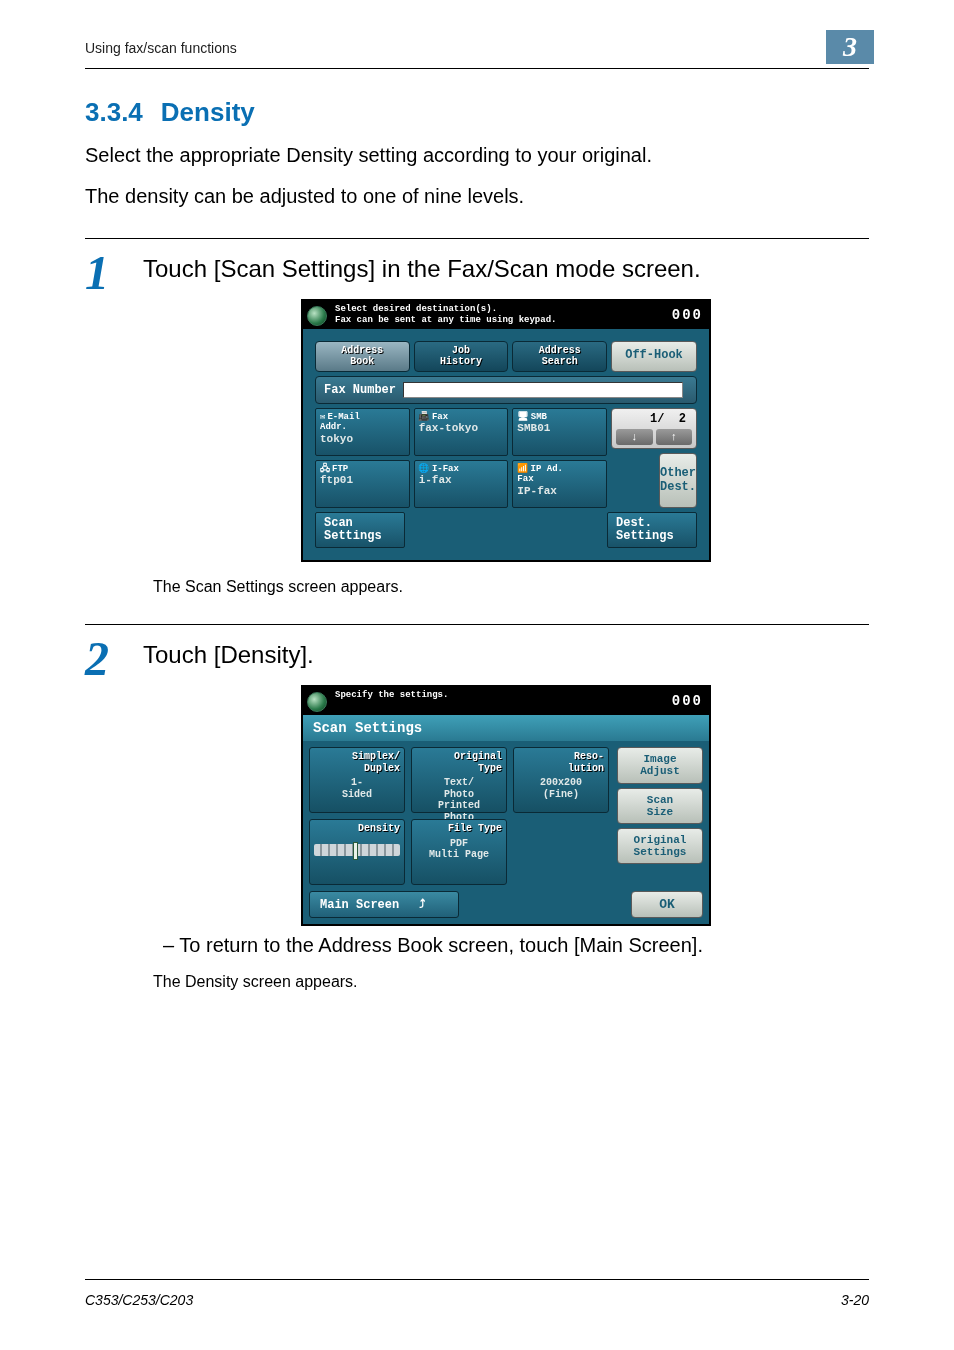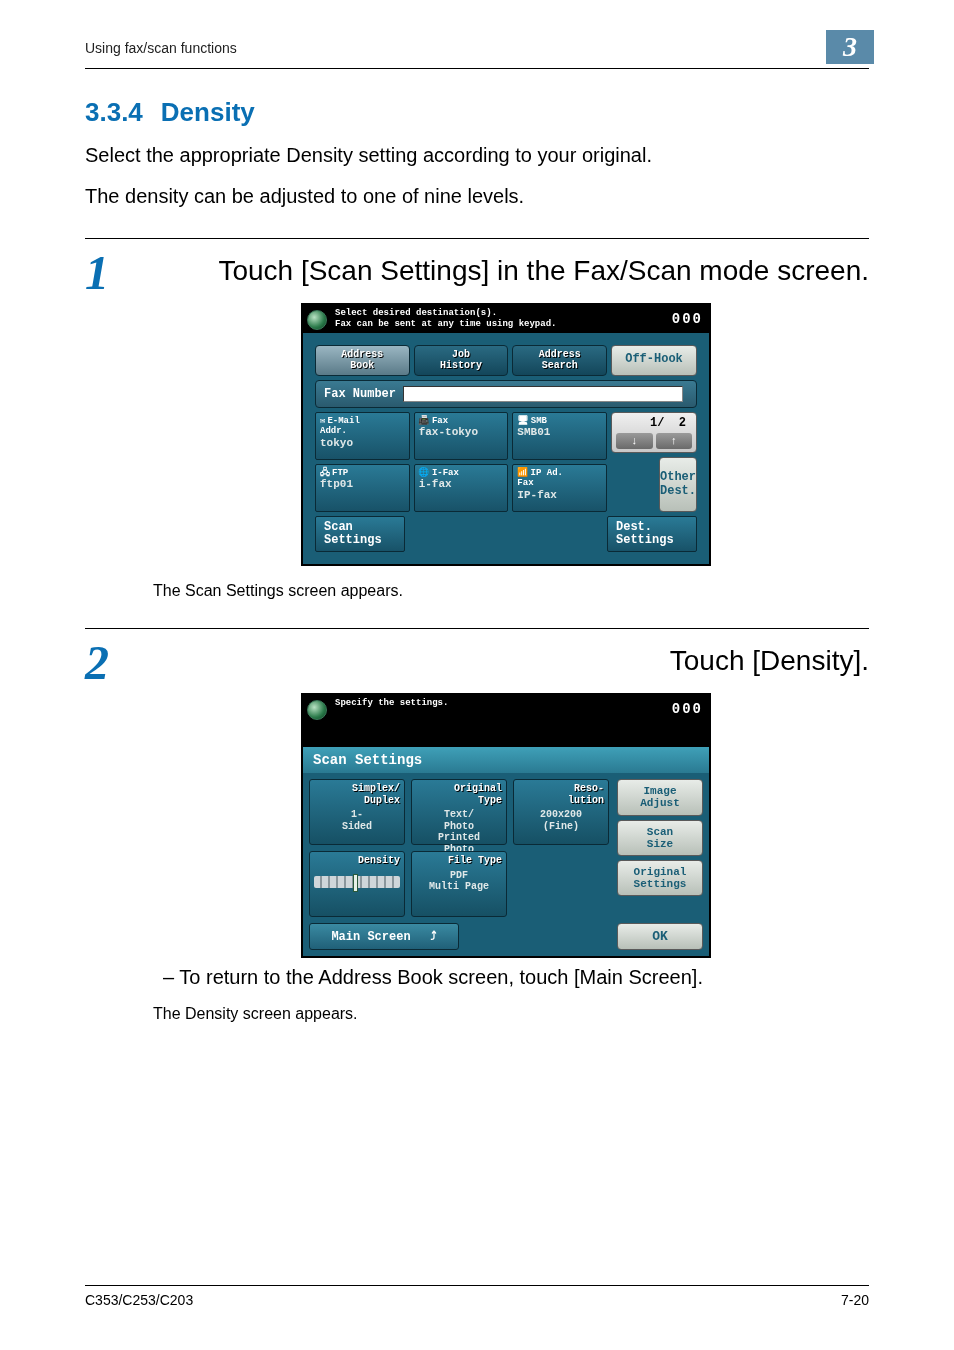--- a/index.html
+++ b/index.html
@@ -64,21 +64,21 @@
     font-family: Georgia, serif;
     font-style: italic;
     font-weight: bold;
     font-size: 48px;
     color: #0a6fb3;
     line-height: 1;
     width: 40px;
     flex-shrink: 0;
   }
   .step-body { flex: 1; }
-  .step-text { font-size: 28px; margin: 6px 0 16px 0; text-align: right; }
+  .step-text { font-size: 24px; margin: 6px 0 16px 0; }
   .after-text { font-size: 16px; margin: 16px 0 0 10px; }
   .sub-text { font-size: 20px; margin: 8px 0 0 20px; }
 
   
   .panel {
     width: 410px;
     margin: 0 auto;
     background: #000;
     border: 2px solid #000;
     font-family: "Courier New", monospace;
@@ -168,21 +168,21 @@
     background: linear-gradient(#2a7a96, #185268);
     border: 1px solid #0a2a36; border-radius: 2px;
     font-size: 12px; padding: 4px 8px; width: 90px; line-height: 1.1;
   }
   .p1-bottom .spacer { flex: 1; }
 
   
   .p2-body { background: #1a5e76; padding: 0; }
   .p2-header {
     background: linear-gradient(#3fa0b8, #2a7a92);
-    padding: 5px 10px; font-size: 14px; margin-top: 24px;
+    padding: 5px 10px; font-size: 14px;
   }
   .p2-main { padding: 6px 6px 4px 6px; display: flex; gap: 8px; }
   .p2-left { flex: 1; display: grid; grid-template-columns: repeat(3, 1fr); grid-auto-rows: 66px; gap: 6px; }
   .p2-cell {
     background: linear-gradient(#2a7a96, #165064);
     border: 1px solid #0a2a36; border-radius: 3px;
     padding: 3px 4px; font-size: 10px; text-align: center; line-height: 1.15;
     display: flex; flex-direction: column; justify-content: flex-start;
   }
   .p2-cell .hd { font-size: 10px; margin-bottom: 3px; text-shadow: 1px 1px 0 #000; text-align: right; }
@@ -201,37 +201,38 @@
   .p2-rbtn {
     background: linear-gradient(#e8ece8, #b8c0b8);
     border: 1px solid #5a5a5a; border-radius: 4px;
     color: #1a5e76; font-size: 11px; text-align: center; padding: 5px 2px; line-height: 1.1;
   }
   .p2-footer { display: flex; gap: 6px; padding: 2px 6px 6px 6px; align-items: stretch; }
   .p2-mainscreen {
     background: linear-gradient(#3a8aa2, #206078);
     border: 1px solid #0a2a36; border-radius: 3px;
     font-size: 12px; padding: 5px 10px; display: flex; align-items: center; gap: 20px;
-    width: 150px; justify-content: center;
+    width: 150px; justify-content: flex-start;
   }
   .p2-mainscreen .up { font-size: 12px; }
   .p2-footer .spacer { flex: 1; }
   .p2-ok {
-    width: 86px;
+    width: 72px;
     background: linear-gradient(#e8ece8, #b8c0b8);
     border: 1px solid #5a5a5a; border-radius: 4px;
     color: #1a5e76; font-size: 13px; text-align: center; padding: 5px 2px;
   }
 
   
   .page-footer {
     position: absolute; bottom: 42px; left: 85px; right: 85px;
-    border-top: 1px solid #000; padding-top: 6px;
+    border-top: 1px solid #000; padding-top: 12px;
     display: flex; justify-content: space-between;
     font-size: 14px;
+    font-style: italic;
   }
 </style>
 </head>
 <body>
 
 <div class="page">
   <div class="top-row">
     <div class="breadcrumb">Using fax/scan functions</div>
     <div class="chapter-badge">3</div>
   </div>
@@ -377,14 +378,14 @@
       </div>
 
       <p class="sub-text">– To return to the Address Book screen, touch [Main Screen].</p>
       <p class="after-text" style="margin-left:10px">The Density screen appears.</p>
     </div>
   </div>
 </div>
 
 <div class="page-footer">
   <span>C353/C253/C203</span>
-  <span>7-20</span>
+  <span>3-20</span>
 </div>
 
 </body></html>

